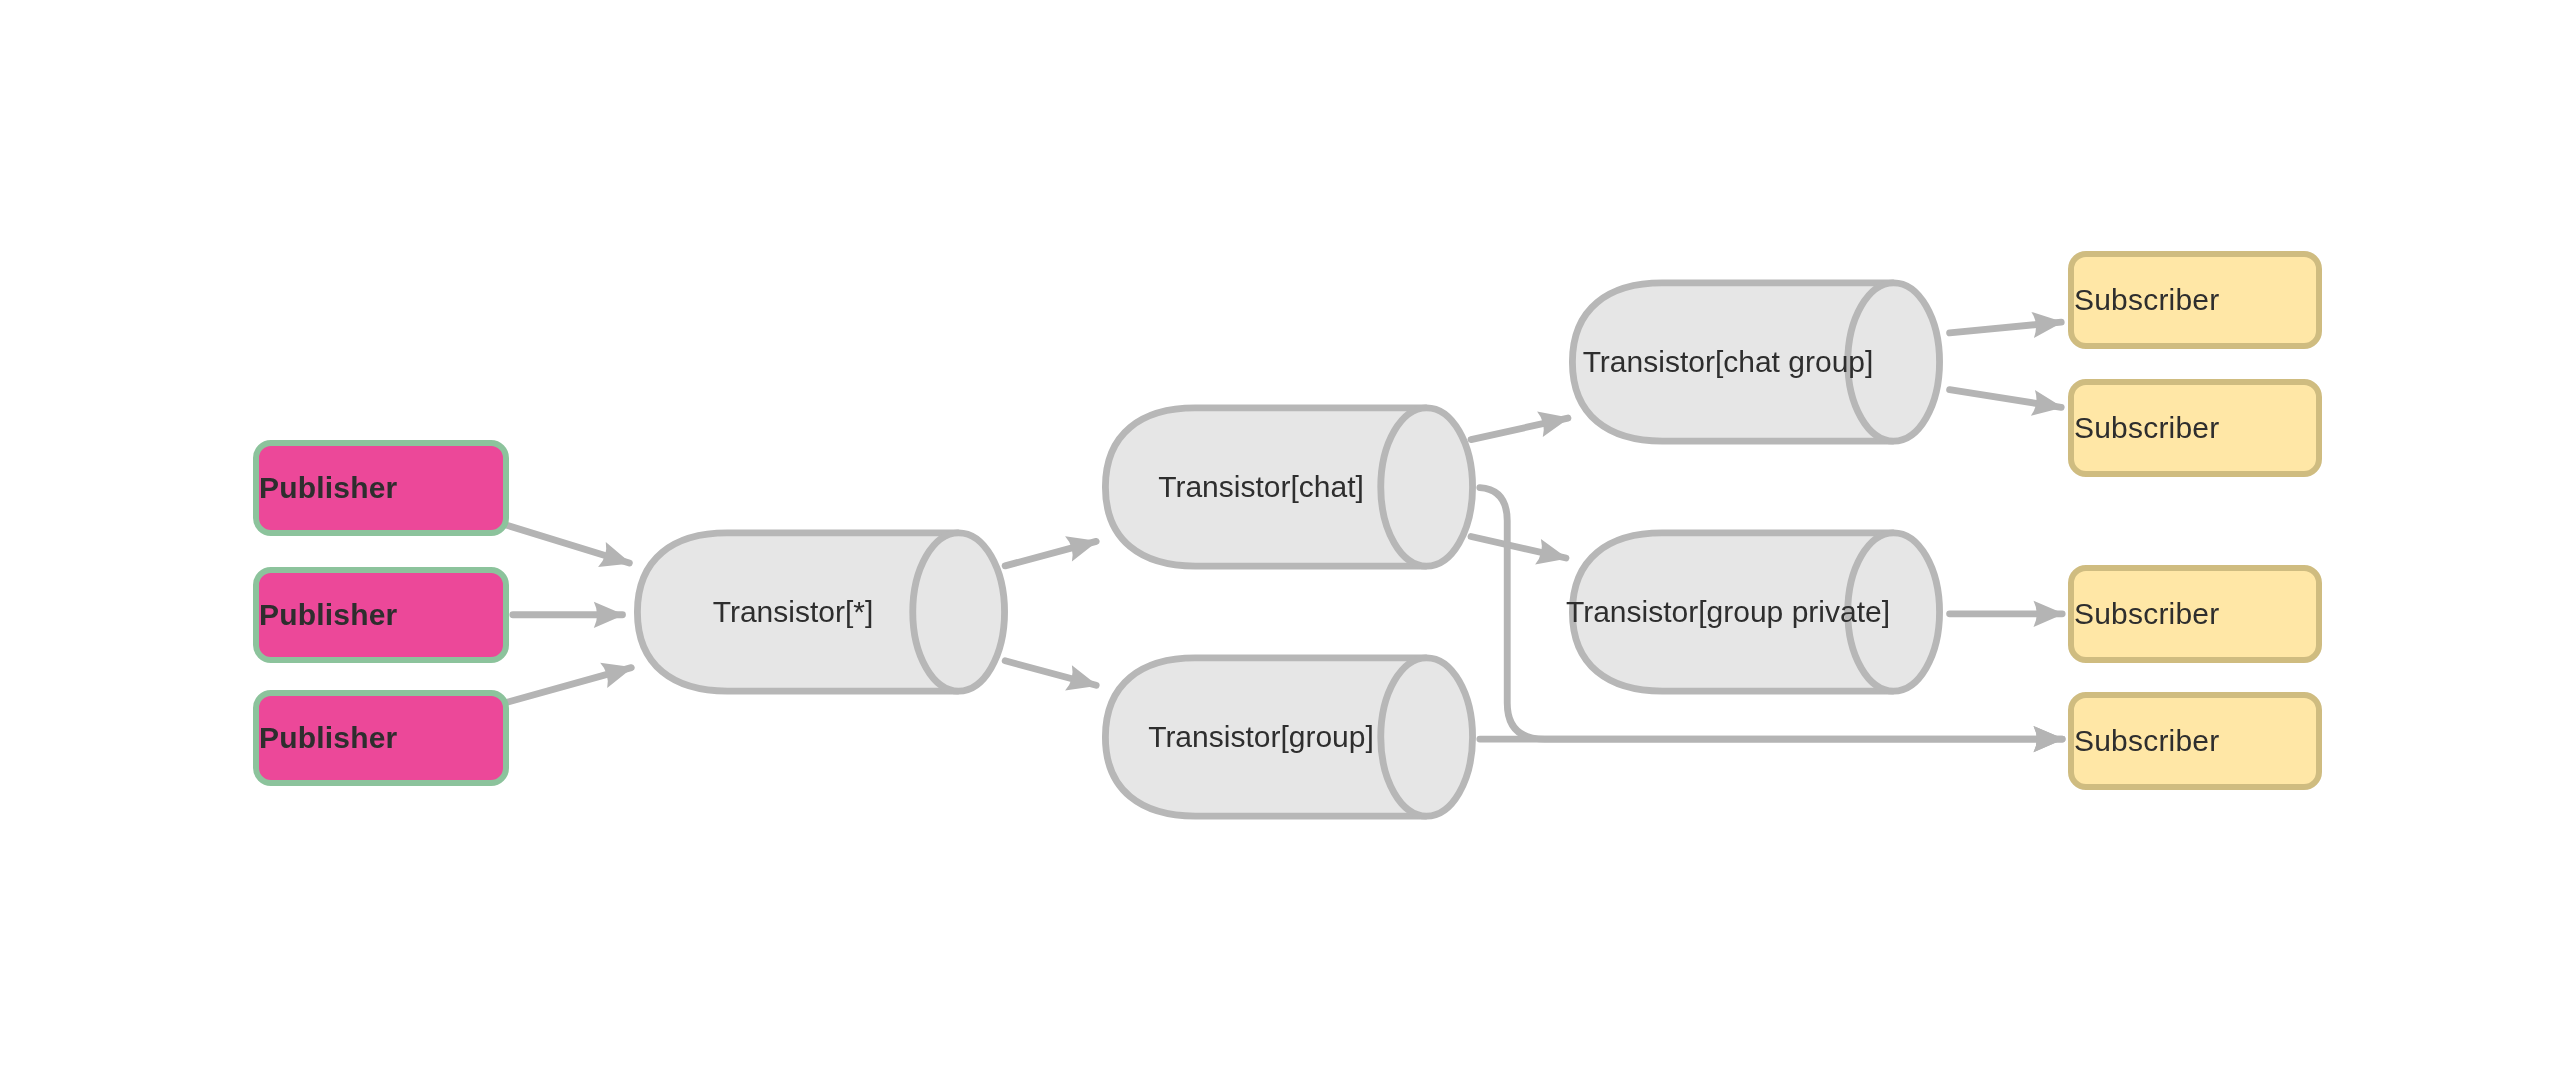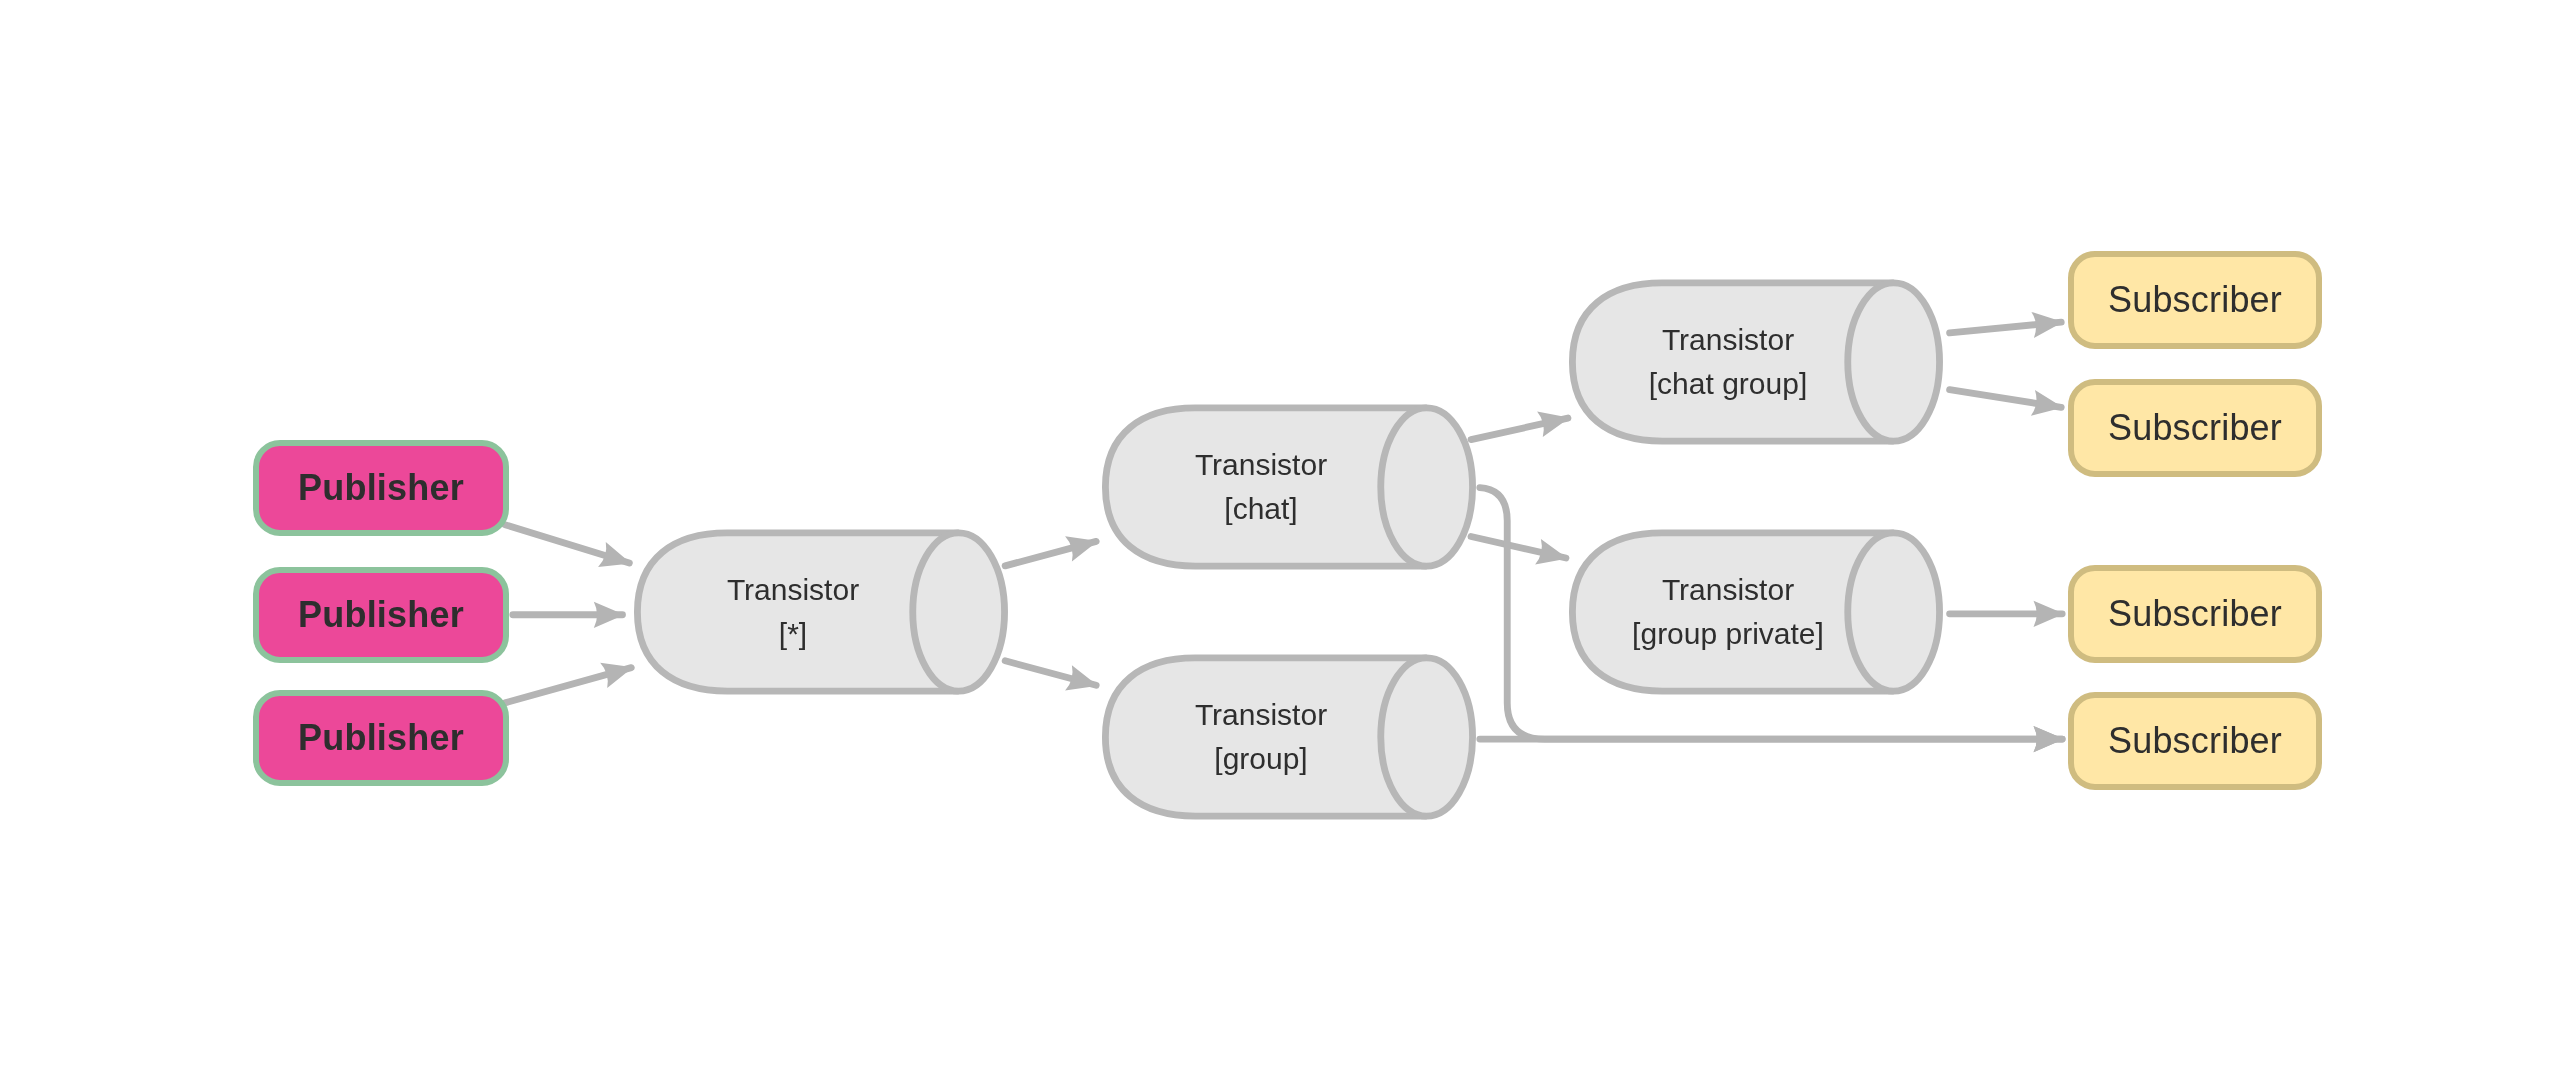--- a/index.html
+++ b/index.html
@@ -7,31 +7,31 @@
     position:relative;
     width:2576px;height:1073px;
     background:#ffffff;
     font-family:"Liberation Sans","DejaVu Sans",sans-serif;
     color:#2e2e2e;
     overflow:hidden;
   }
   .edges{position:absolute;left:0;top:0;pointer-events:none;}
   .pill{
     position:absolute;box-sizing:border-box;
-    border:6.9px solid transparent;border-radius:27px;
-    display:flex;align-items:center;justify-content:center;
-    font-size:36px;letter-spacing:0.2px;
+    border:6.9px solid transparent;border-radius:18px;
+    display:flex;align-items:center;
+    font-size:30px;letter-spacing:0.2px;
   }
   .pub{background:#ec4899;border-color:#8cc39c;font-weight:bold;}
   .sub{background:#ffe7a6;border-color:#cfbc80;}
   .queue{position:absolute;width:382px;height:166px;}
   .queue svg{position:absolute;left:0;top:0;}
   .queue .label{
     position:absolute;left:0;top:0;width:328px;height:166px;
-    display:flex;flex-direction:column;align-items:center;justify-content:center;
+    display:flex;flex-direction:row;align-items:center;justify-content:center;
     font-size:30px;line-height:44px;text-align:center;
   }
   .cylfill{fill:#e6e6e6;}
   .cylstroke{fill:none;stroke:#b7b7b7;stroke-width:7;}
   .cylcap{fill:#e6e6e6;stroke:#b7b7b7;stroke-width:7;}
 </style>
 </head>
 <body>
 
 <div id="canvas">

